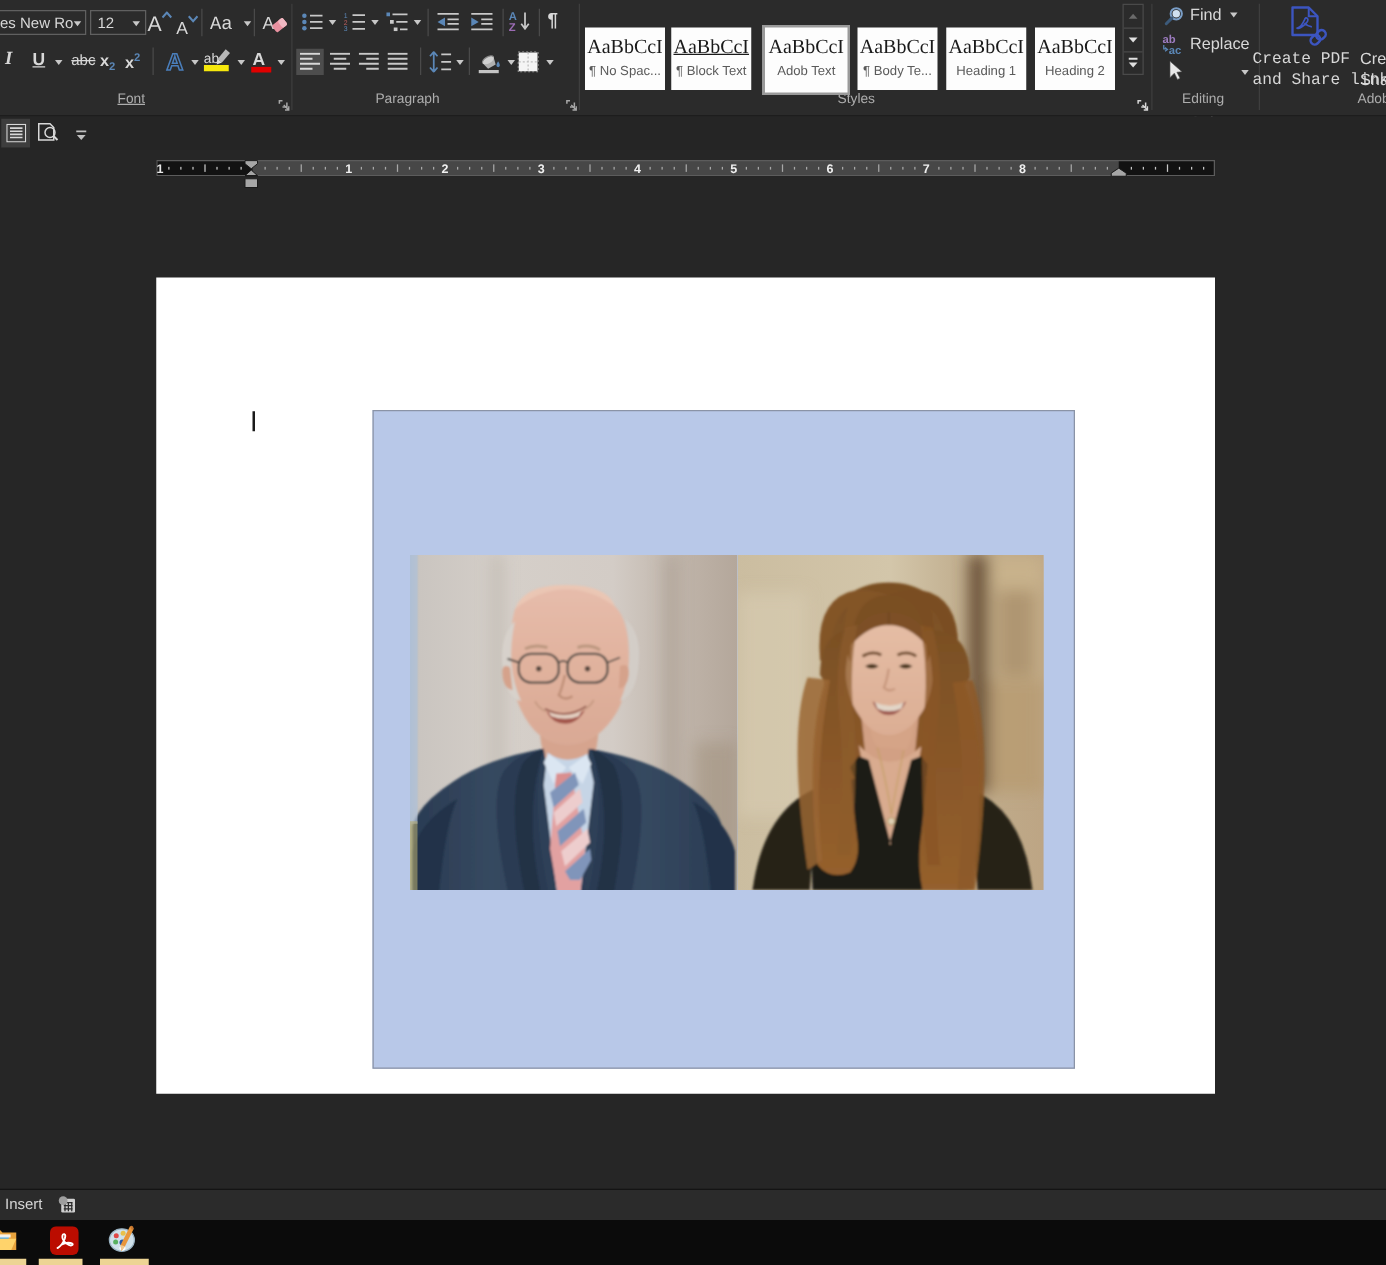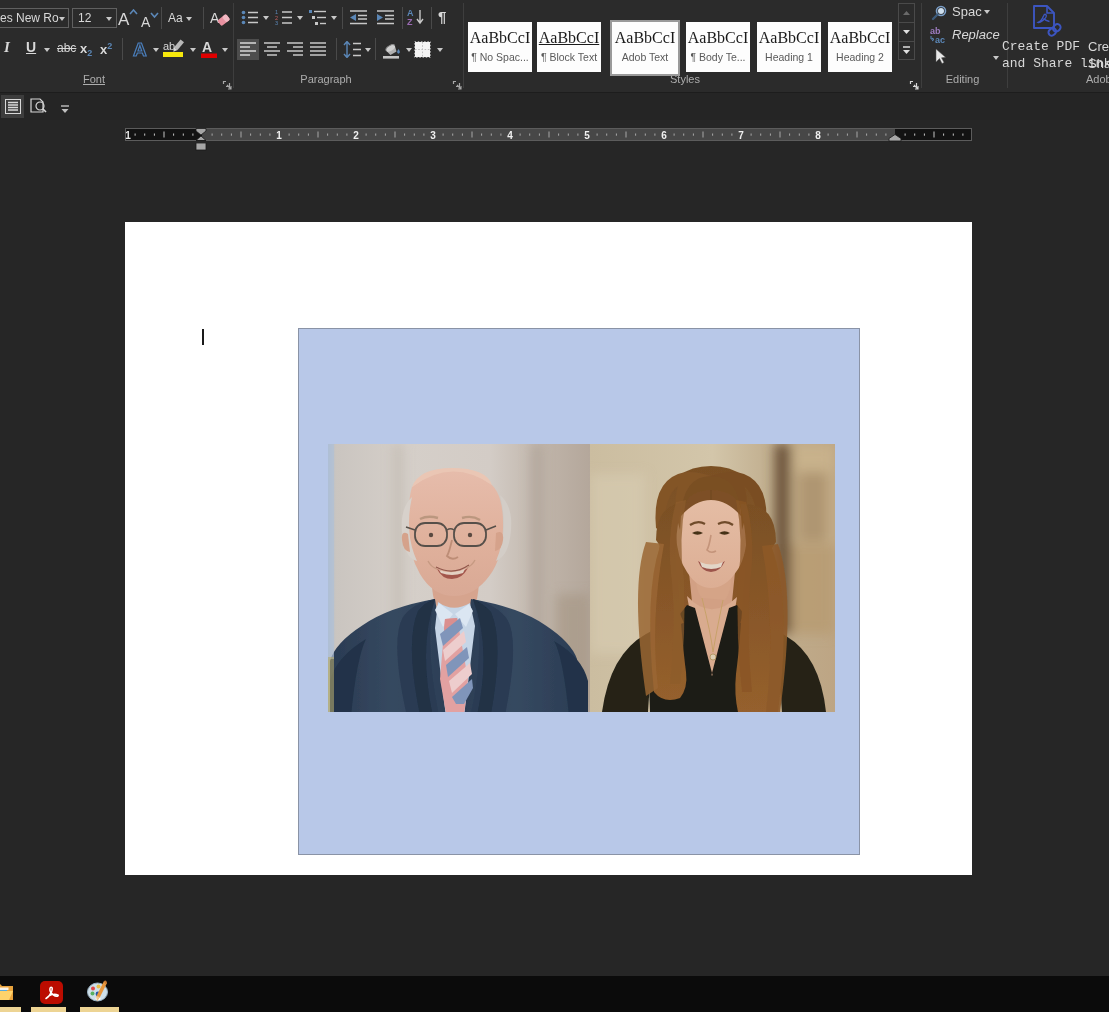--- a/index.html
+++ b/index.html
@@ -41,21 +41,21 @@
 </style>
 </head>
 <body>
 <div id="stage">
 
   <div id="ribbon" class="abs">
     <div class="gsep" style="left:233px"></div>
     <div class="gsep" style="left:463px"></div>
     <div class="gsep" style="left:921px"></div>
     <div class="gsep" style="left:1007px"></div>
-    <div class="glabel" style="left:59px;width:70px;text-decoration:underline;">Font</div>
+    <div class="glabel" style="left:70px;width:70px;text-decoration:underline;">Font</div>
     <div class="glabel" style="left:281px;width:90px;">Paragraph</div>
     <div class="glabel" style="left:650px;width:70px;">Styles</div>
     <div class="glabel" style="left:925px;width:75px;">Editing</div>
     <div class="glabel" style="left:1086px;width:40px;text-align:left;">Adob</div>
     <div class="launcher" style="left:222px;"><svg width="10" height="10">
           <path d="M1.5 4 v-2.5 h2.5 M4 6.5 l3.5 0 l0 -3.5" stroke="#a8a8a8" fill="none" stroke-width="1.2"></path>
           <path d="M5 5 l4 4 m0 -3 v3 h-3" stroke="#a8a8a8" fill="none" stroke-width="1.1"></path>
         </svg></div>
     <div class="launcher" style="left:452px;"><svg width="10" height="10">
           <path d="M1.5 4 v-2.5 h2.5 M4 6.5 l3.5 0 l0 -3.5" stroke="#a8a8a8" fill="none" stroke-width="1.2"></path>
@@ -69,21 +69,21 @@
     <div class="combo" style="left:-2px;top:8px;width:68px;height:18px;padding-left:1px;white-space:nowrap;overflow:hidden;">es New Ro<span class="car" style="position:absolute;right:3px;top:8px;"></span></div>
     <div class="combo" style="left:72px;top:8px;width:38px;height:18px;padding-left:5px;">12 <span class="car" style="position:absolute;right:4px;top:8px;"></span></div>
 
     <div class="btxt" style="left:118px;top:9px;font-size:17px;">A<svg width="9" height="7" style="margin-bottom:9px">
           <path d="M1 5 L4.5 1 L8 5" fill="none" stroke="#5b87b7" stroke-width="1.6"></path>
         </svg></div>
     <div class="btxt" style="left:141px;top:12px;font-size:14px;">A<svg width="9" height="7" style="margin-bottom:8px">
           <path d="M1 1 L4.5 5 L8 1" fill="none" stroke="#5b87b7" stroke-width="1.6"></path>
         </svg></div>
     <div class="ssep" style="left:161px;top:7px;height:22px;"></div>
-    <div class="btxt" style="left:168px;top:11px;font-size:12px;">Aa <span class="car"></span></div>
+    <div class="btxt" style="left:168px;top:11px;font-size:15px;font-family:Liberation Mono, monospace;">Aa <span class="car"></span></div>
     <div class="ssep" style="left:203px;top:7px;height:22px;"></div>
 
     <div class="abs" style="left:209px;top:8px;"><svg width="22" height="20">
       <text x="1" y="15" font-size="14" fill="#d8d8d8" font-family="Liberation Sans">A</text>
       <g transform="rotate(-38 14 12)">
             <rect x="9" y="9" width="11" height="7" rx="1.5" fill="#e891a0"></rect>
             <rect x="15" y="9" width="5" height="7" rx="1.5" fill="#f0b8c2"></rect>
           </g>
     </svg></div>
 
@@ -230,28 +230,28 @@
             <path d="M4 5 h7" stroke="#e0e0e0" stroke-width="1.5"></path>
             <path d="M4 8 l3.5 4 l3.5-4 z" fill="#e0e0e0"></path>
           </svg></div>
     </div>
 
     <div class="abs" style="left:931px;top:4px;"><svg width="17" height="17">
       <circle cx="10" cy="7" r="4.5" fill="none" stroke="#7a9ec7" stroke-width="1.6"></circle>
       <circle cx="10" cy="7" r="3" fill="#cfe0f0"></circle>
       <path d="M6.5 10.5 L2 15" stroke="#3c5a7a" stroke-width="2.4" stroke-linecap="round"></path>
     </svg></div>
-    <div class="btxt" style="left:952px;top:4px;font-size:13px;">Spac</div>
+    <div class="btxt" style="left:952px;top:4px;font-size:13px;">Find</div>
     <span class="car" style="position:absolute;left:984px;top:10px;"></span>
     <div class="abs" style="left:929px;top:26px;"><svg width="20" height="18">
       <text x="1" y="8" font-size="9" font-weight="bold" fill="#9d7cc0">ab</text>
       <text x="6" y="17" font-size="9" font-weight="bold" fill="#5b87b7">ac</text>
       <path d="M2 10 v3 l2.5 0 M3 12 l2 1.5 l-2 1.5" stroke="#5b87b7" stroke-width="1" fill="none"></path>
     </svg></div>
-    <div class="btxt" style="left:952px;top:27px;font-size:13px;font-style:italic;">Replace</div>
+    <div class="btxt" style="left:952px;top:27px;font-size:13px;">Replace</div>
     <div class="abs" style="left:934px;top:48px;"><svg width="13" height="17">
       <path d="M2 1 L2 14 L5.5 10.5 L8 15.5 L10 14.5 L7.5 9.8 L11.5 9.3 Z" fill="#e8e8e8" stroke="#555" stroke-width="0.5"></path>
     </svg></div>
     <div class="btxt" style="left:952px;top:50px;font-size:13px;margin-top:40px;">Select</div>
     <span class="car" style="position:absolute;left:993px;top:56px;"></span>
 
     <div class="abs" style="left:1030px;top:4px;"><svg width="32" height="33" viewBox="0 0 32 33">
       <path d="M4 2 h13 l7 7 v15 h-20 z" fill="none" stroke="#3c55c0" stroke-width="1.9" stroke-linejoin="round"></path>
       <path d="M17 2 v7 h7" fill="none" stroke="#3c55c0" stroke-width="1.6"></path>
       <path d="M8 18.5 q3.5 -1.5 5.5 -6.5 q1 -2.8 2.6 -1 q1.2 1.8 -3.2 5.4 q-3.6 2.8 -4.9 2.1z M13.5 14.5 q2.5 2.5 6 3" fill="none" stroke="#3c55c0" stroke-width="1.4"></path>
@@ -543,20 +543,29 @@
         <path d="M74 100 q-14 76 -6 144 l-12 8 q-16 -110 0 -154z" fill="#9a6632" opacity="0.85"></path>
         <path d="M172 102 q14 78 4 166 l14 0 q16 -118 -2 -168z" fill="#8d5a29" opacity="0.9"></path>
         <path d="M96 56 q-8 40 -2 80 q2 56 -4 104 l-10 0 q6 -56 2 -102 q-6 -44 4 -80z" fill="#8d5c2c" opacity="0.7"></path>
         <path d="M146 56 q8 40 2 80 q-2 60 4 112 l10 0 q-6 -60 -2 -110 q6 -44 -4 -80z" fill="#8a5526" opacity="0.75"></path>
         </g>
       </svg>
       </div>
     </div>
   </div>
 
+  <div id="status" class="abs">
+    <div style="position:absolute;left:4px;top:4px;font-size:12px;color:#d6d6d6;">Insert</div>
+    <div style="position:absolute;left:46px;top:4px;"><svg width="15" height="15">
+      <rect x="3" y="3" width="11" height="11" rx="1" fill="#cfcfcf"></rect>
+      <path d="M5 6 h7 M5 8.5 h7 M5 11 h7" stroke="#2b2b2b" stroke-width="1"></path>
+      <path d="M6 6 v7 M8.7 6 v7 M11.4 6 v7" stroke="#2b2b2b" stroke-width="1"></path>
+      <circle cx="4.5" cy="4.5" r="3.5" fill="#9e9e9e"></circle>
+    </svg></div>
+  </div>
 
   <div id="taskbar" class="abs">
     <div style="position:absolute;left:-8px;top:4px;"><svg width="22" height="23">
       <path d="M1 4 l7 0 2 2 11 0 0 14 -20 0z" fill="#e8a33d"></path>
       <rect x="3" y="9" width="12" height="9" fill="#58aade"></rect>
       <rect x="4.5" y="7.5" width="12" height="2.5" fill="#ffffff" opacity="0.85"></rect>
       <path d="M1 20 l4 -9 16 0 -4 9z" fill="#ffd36b"></path>
     </svg></div>
     <div style="position:absolute;left:40px;top:5px;"><svg width="23" height="23">
       <rect width="23" height="23" rx="5" fill="#bb0c00"></rect>

